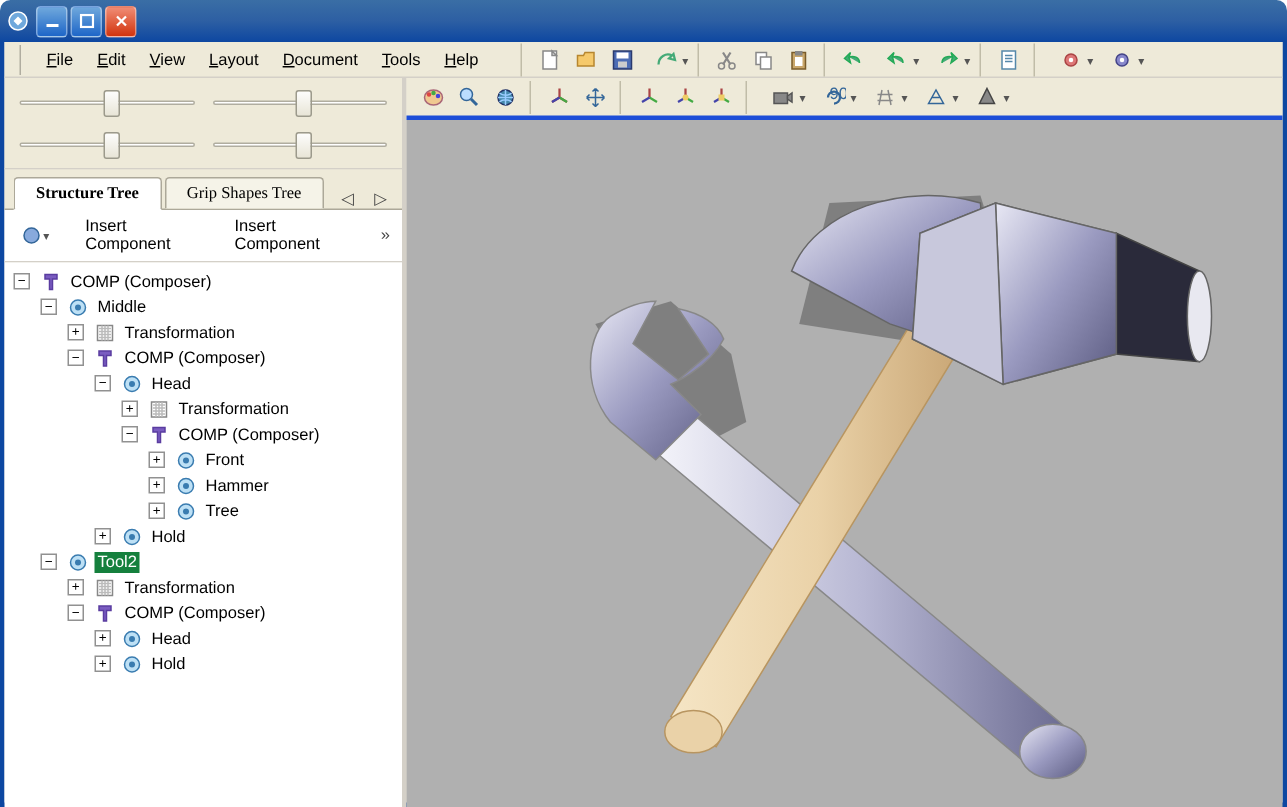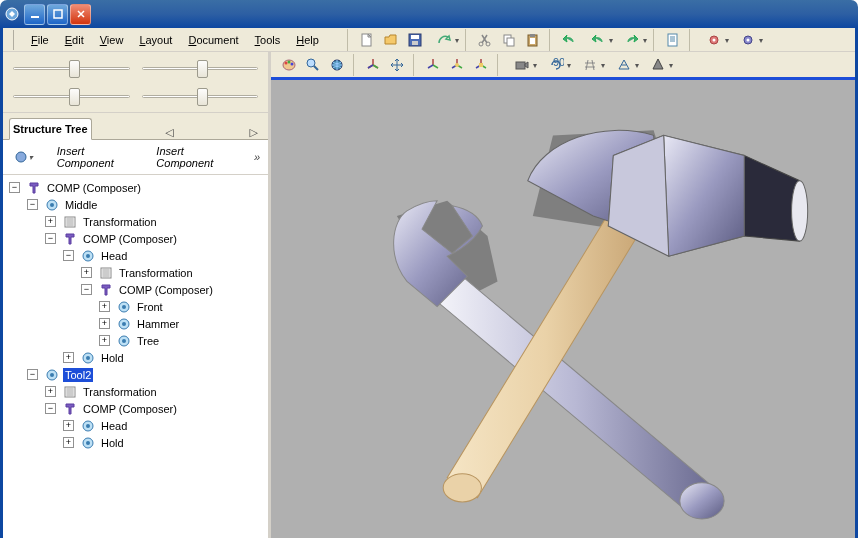--- a/index.html
+++ b/index.html
@@ -27,33 +27,33 @@
 
 .content { flex:1; display:flex; }
 
 .left-panel { width: 268px; display:flex; flex-direction:column; border-right: 3px solid #d4d0c8; }
 .sliders-area { background:#eeead9; padding:6px 10px; border-bottom:1px solid #d4d0c8; display:grid; grid-template-columns:1fr 1fr; gap:8px 12px; }
 .slider { height:20px; position:relative; }
 .slider-track { position:absolute; left:0; right:0; top:9px; height:3px; background:#fff; border:1px solid #b0ada0; border-radius:2px;}
 .slider-thumb { position:absolute; top:2px; width:11px; height:18px; background:linear-gradient(to bottom,#fdfdfc,#e8e5d7); border:1px solid #9c9a8c; border-radius:2px;}
 
 .tabs-row { background:#eeead9; display:flex; align-items:flex-end; padding:4px 6px 0 6px; border-bottom:1px solid #aca899;}
-.tab { padding:4px 3px; border:1px solid #aca899; background:#f5f3e8; border-bottom:none; margin-right:2px; border-radius:3px 3px 0 0; cursor:default;}
+.tab { padding:4px 14px; border:1px solid #aca899; background:#f5f3e8; border-bottom:none; margin-right:2px; border-radius:3px 3px 0 0; cursor:default;font-family:Liberation Serif, serif;}
 .tab.active { background:#fff; font-weight:bold; border-bottom:1px solid #fff; position:relative; top:1px;}
 .tab-nav { margin-left:auto; color:#444; padding:0 4px; cursor:default; }
 
-.sub-toolbar { background:#fff; padding:3px 4px; border-bottom:1px solid #d4d0c8; display:flex; align-items:center; gap:16px;font-style:italic;}
+.sub-toolbar { background:#fff; padding:3px 4px; border-bottom:1px solid #d4d0c8; display:flex; align-items:center; gap:16px;}
 .sub-btn { padding:2px 6px; cursor:default; }
 
 .tree { flex:1; background:#fff; overflow:auto; padding:4px 2px; }
 .tree-node { display:flex; align-items:center; height:17px; white-space:nowrap; cursor:default;}
 .exp { width:11px; height:11px; margin-right:3px; display:flex; align-items:center; justify-content:center; border:1px solid #919191; background:#fff; font-size:9px; line-height:1; color:#000; cursor:default;}
 .ticon { width:16px; height:16px; margin:0 3px; display:inline-flex; align-items:center; justify-content:center;}
 .tlabel { padding:1px 2px; }
-.tlabel.sel { background:#1d4ed8; color:#fff; }
+.tlabel.sel { background:#15803d; color:#fff; }
 
 .viewport { flex:1; display:flex; flex-direction:column; }
 .vp-toolbar { height:28px; background:#eeead9; display:flex; align-items:center; padding:0 6px; border-bottom:3px solid #1d4ed8; gap:0;}
 .render-area { flex:1; background:#b0b0b0; position:relative; overflow:hidden;}
 
 svg { display:block; }
 </style>
 </head>
 <body>
 
@@ -192,20 +192,21 @@
             <div class="slider-track"></div>
             <div class="slider-thumb" style="left:48%"></div>
           </div>
       <div class="slider">
             <div class="slider-track"></div>
             <div class="slider-thumb" style="left:48%"></div>
           </div>
     </div>
     <div class="tabs-row">
       <div class="tab active">Structure Tree</div>
+      <div class="tab">Grip Shapes Tree</div>
       <span class="tab-nav">◁</span>
       <span class="tab-nav">▷</span>
     </div>
     <div class="sub-toolbar">
       <span class="tool-btn dd">
             <svg width="16" height="16">
               <circle cx="8" cy="8" r="5" fill="#8ad" stroke="#369"></circle>
             </svg>
           </span>
       <span class="sub-btn">Insert Component</span>

